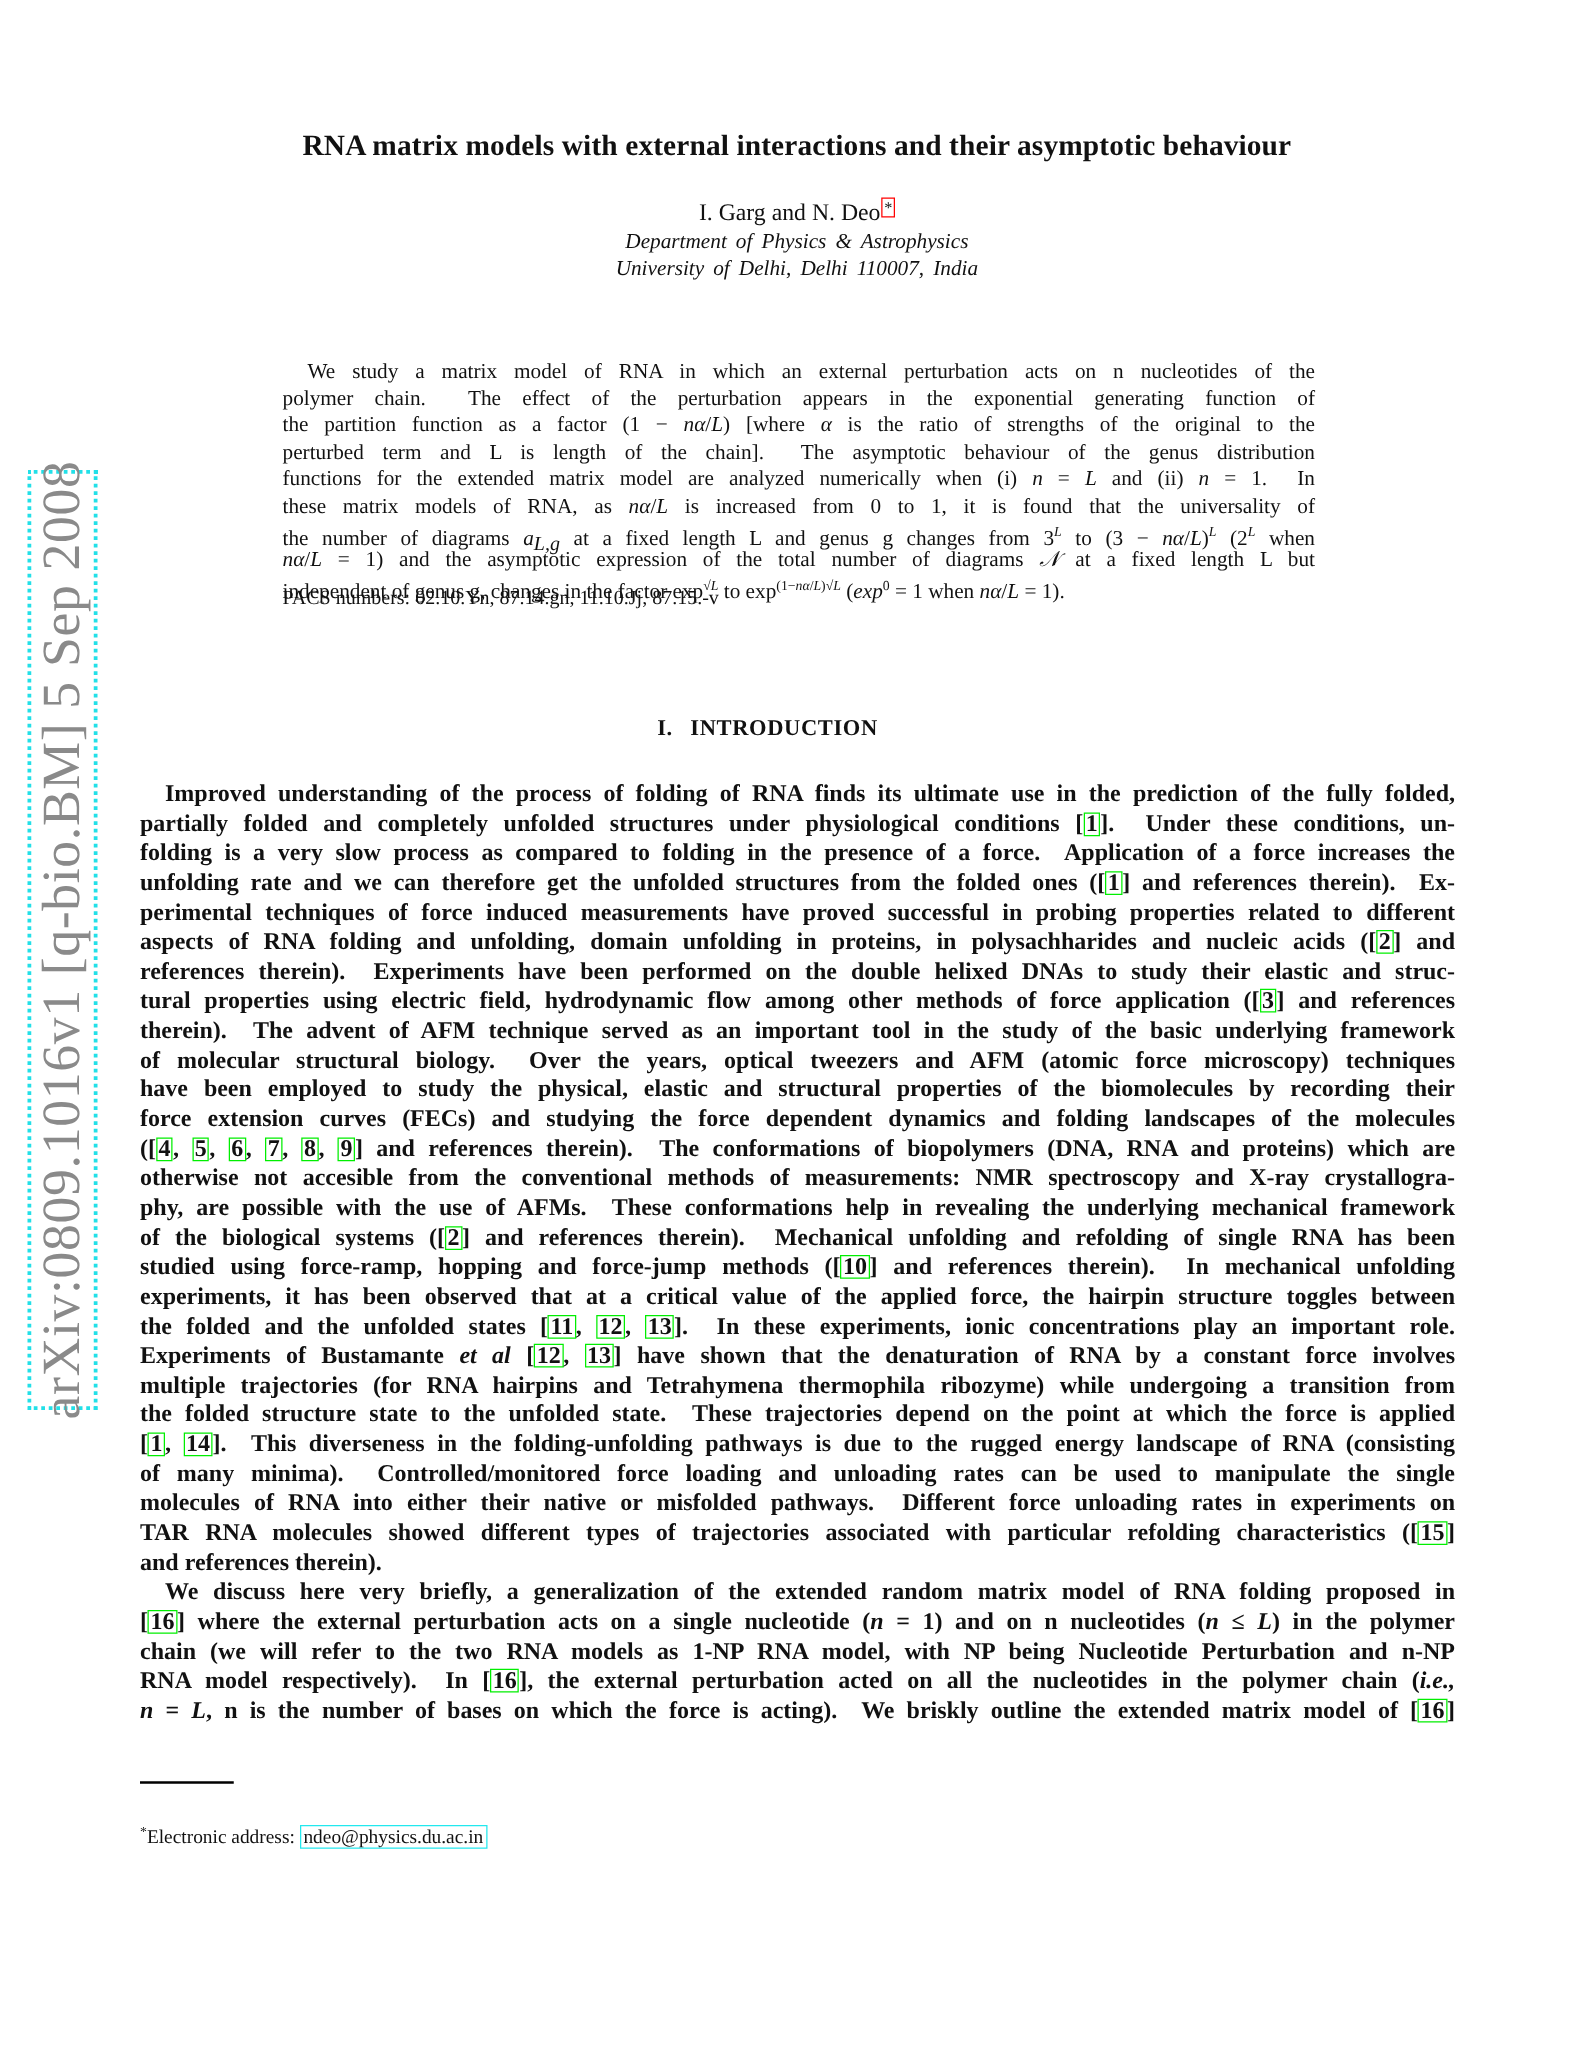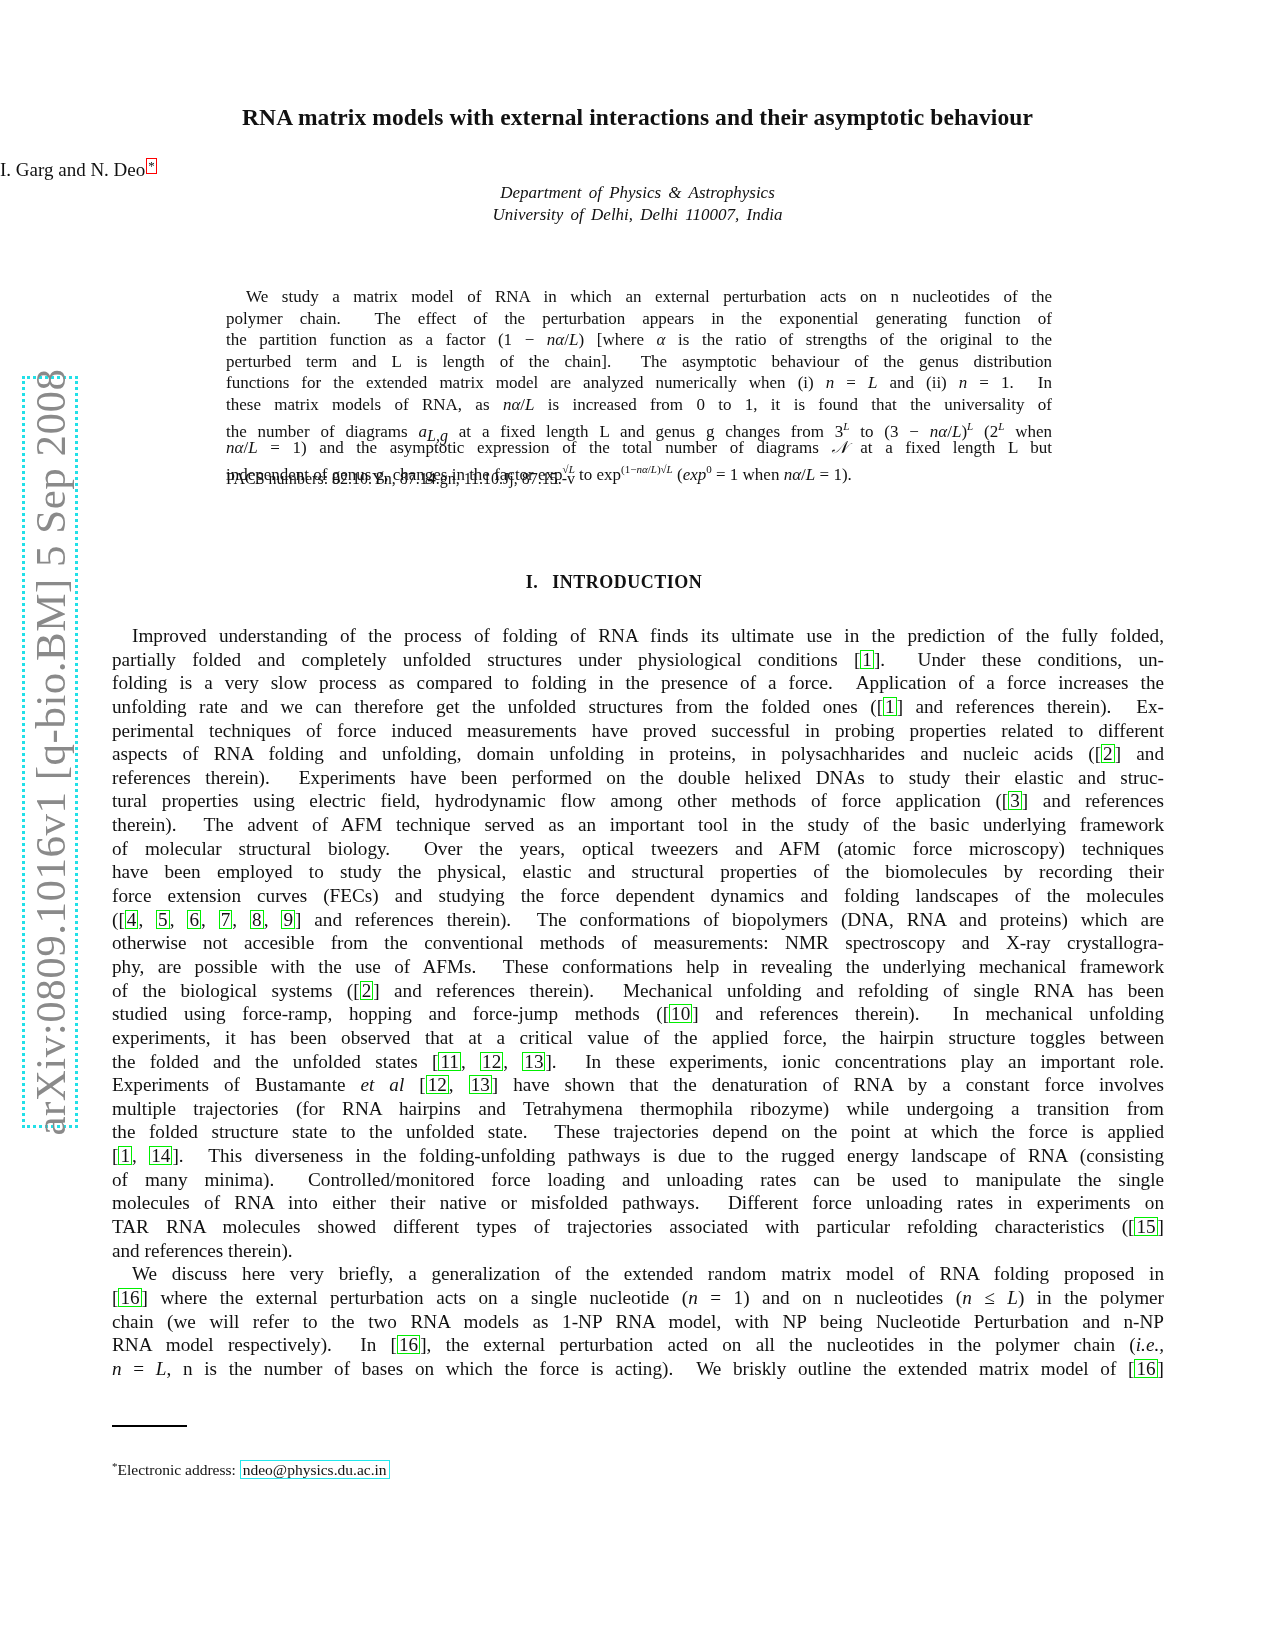--- a/index.html
+++ b/index.html
@@ -11,42 +11,42 @@
   .stamp { position: absolute; left: 22px; top: 376px; width: 56px; height: 752px;
            border: 3px dotted #22e0e8; box-sizing: border-box; }
   .stamp-text { position: absolute; left: 50%; top: 50%; white-space: nowrap;
                 transform: translate(-50%, -50%) rotate(-90deg);
                 font-family: "Liberation Serif", serif; font-size: 43px; color: #8a8a8a;
                 letter-spacing: 0.5px; }
 
   
   .title { position: absolute; left: 0; width: 1275px; top: 104px; text-align: center;
            font-family: "Liberation Serif", serif; font-weight: bold; font-size: 23.5px; letter-spacing: 0.1px; }
-  .authors { position: absolute; left: 0; width: 1275px; top: 158px; text-align: left;
+  .authors { position: absolute; left: 0; width: 1275px; top: 158px; text-align: center;
              font-family: "Liberation Serif", serif; font-size: 19px; }
   .fnmark { display: inline-block; border: 1.5px solid #ff0000; padding: 0 1px; line-height: 14px;
             font-size: 13px; vertical-align: 6px; margin-left: 1px; }
   .affil { position: absolute; left: 0; width: 1275px; text-align: center;
            font-family: "Liberation Serif", serif; font-style: italic; font-size: 17px; word-spacing: 3px; }
 
   
   .abstract { position: absolute; left: 226px; width: 826px; top: 246px;
               font-family: "Liberation Serif", serif; font-size: 17px; line-height: 21.6px; text-align: justify; margin-top: 40px; }
   .abstract .ln { display: block; text-align: justify; text-align-last: justify; height: 21.6px; white-space: nowrap; }
   .abstract .ln.first { text-indent: 20px; }
   .abstract .ln.last { text-align-last: left; }
   .pacs { position: absolute; left: 226px; top: 470px; font-family: "Liberation Serif", serif; font-size: 16px; }
 
   .section { position: absolute; left: 0; width: 1228px; top: 572px; text-align: center;
              font-family: "Liberation Serif", serif; font-weight: bold; font-size: 18px; letter-spacing: 0.5px; }
   .section .num { margin-right: 14px; }
 
   
   .body { position: absolute; left: 112px; width: 1052px; top: 624px;
-          font-family: "Liberation Serif", serif; font-size: 19.2px; line-height: 23.65px; }
+          font-family: "Liberation Serif", serif; font-size: 19.2px; line-height: 23.65px; font-weight: bold; }
   .body .ln { display: block; height: 23.65px; white-space: nowrap; text-align: justify; text-align-last: justify; }
   .body .ln.indent { text-indent: 20px; }
   .body .ln.last { text-align-last: left; }
   .cite { display: inline-block; border: 1.5px solid #00ee00; padding: 0 1px; line-height: 17px; }
 
   .footrule { position: absolute; left: 112px; top: 1425px; width: 75px; border-top: 2px solid #000; }
   .footnote { position: absolute; left: 112px; top: 1460px; font-family: Liberation Serif, serif; font-size: 15.5px; }
   .footnote .star { font-size: 11px; vertical-align: 5px; }
   .email { display: inline-block; border: 1.5px solid #22e8ee; padding: 0 2px; line-height: 17px; }
 </style>

